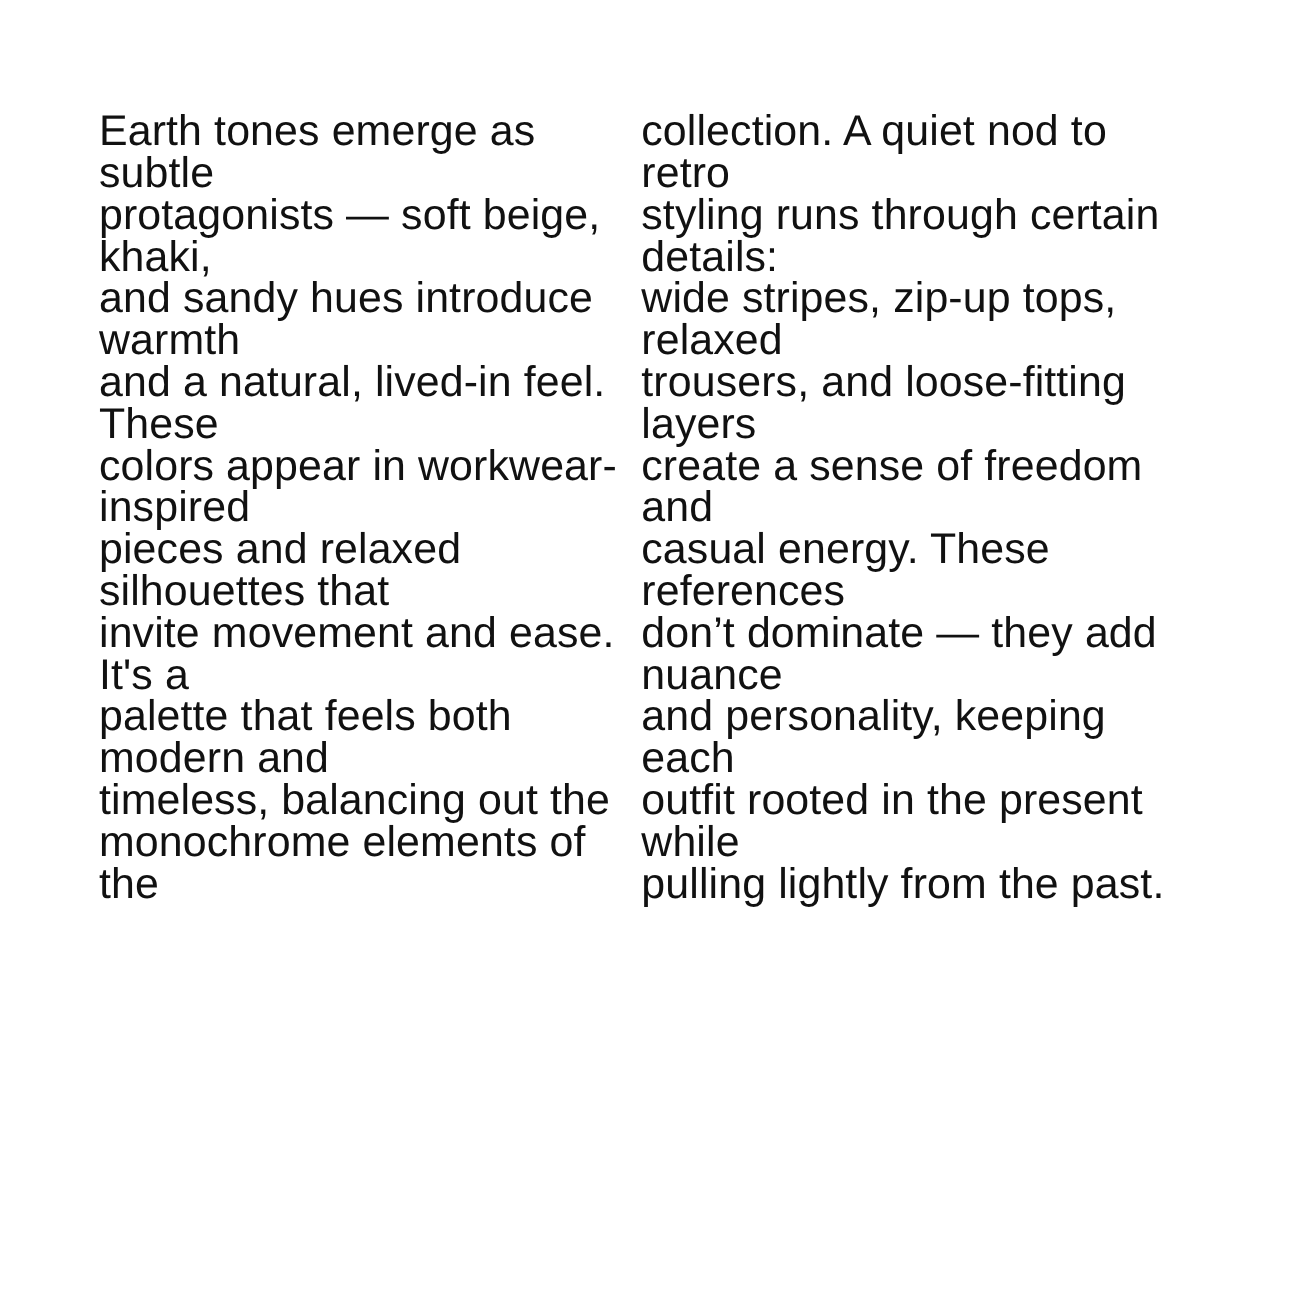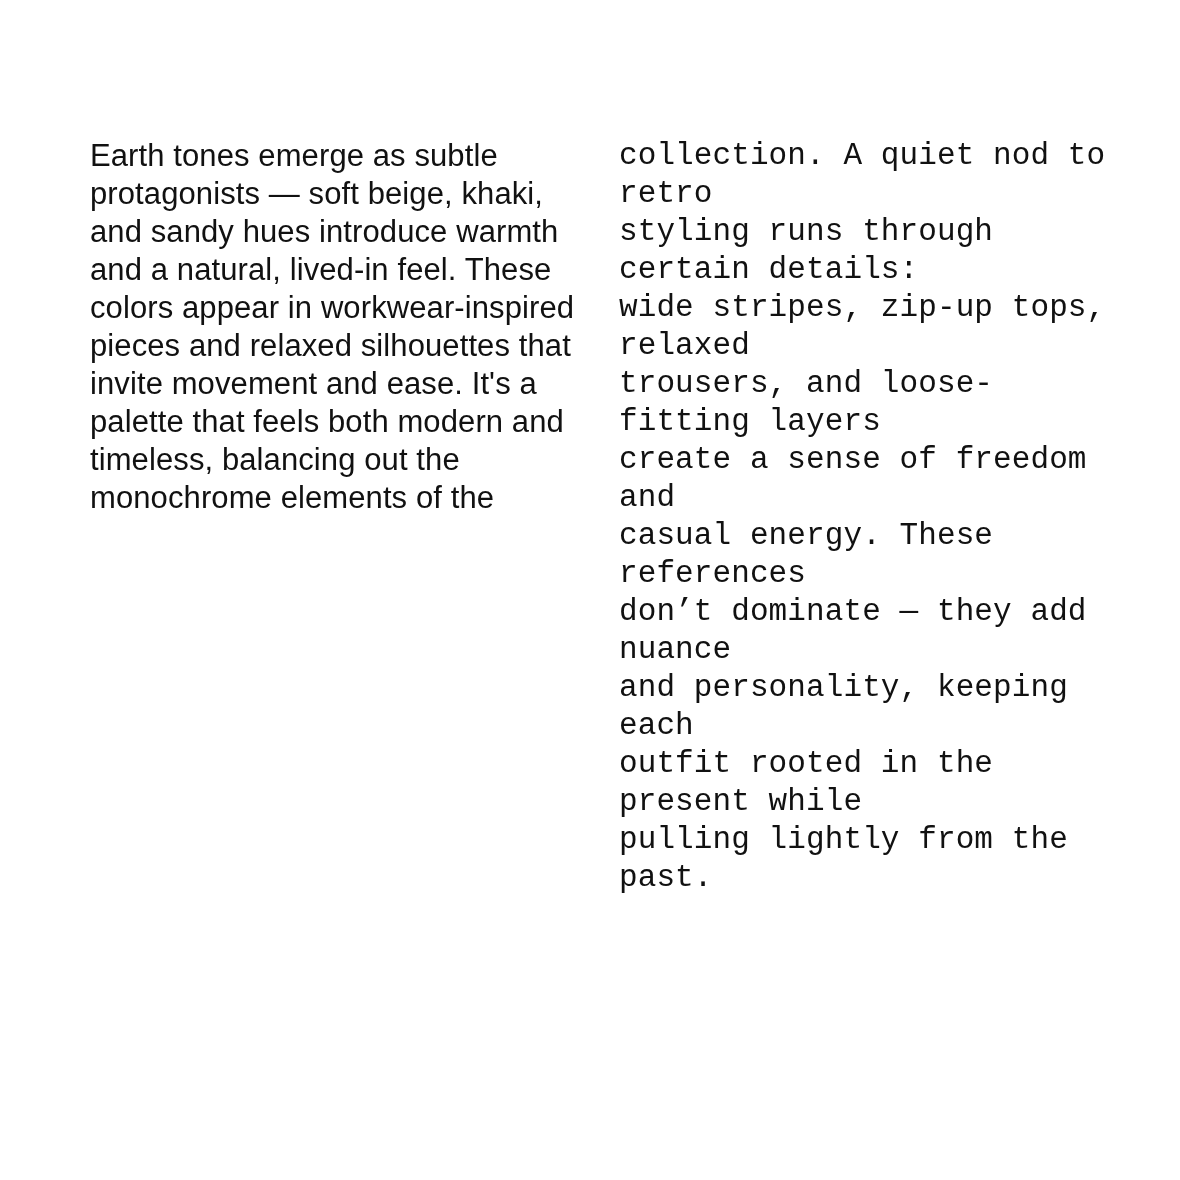--- a/index.html
+++ b/index.html
@@ -13,36 +13,34 @@
   .page {
     position: relative;
     width: 1180px;
     height: 1180px;
     background: #ffffff;
     font-family: "Liberation Sans", sans-serif;
   }
   .text-column {
     position: absolute;
     top: 101px;
-    font-size: 31px;
+    font-size: 39px;
     line-height: 38px;
     letter-spacing: 0.1px;
     color: #111111;
     white-space: pre-line;
     text-align: left;
-    margin-top: 36px;
   }
   .text-column.left {
     left: 90px;
     width: 505px;
   }
   .text-column.right {
-    left: 619px;
+    left: 583px;
     width: 500px;
-    font-family: Liberation Mono, monospace;
   }
 </style>
 </head>
 <body>
 
 <div class="page">
   <div class="text-column left">Earth tones emerge as subtle
 protagonists — soft beige, khaki,
 and sandy hues introduce warmth
 and a natural, lived-in feel. These

